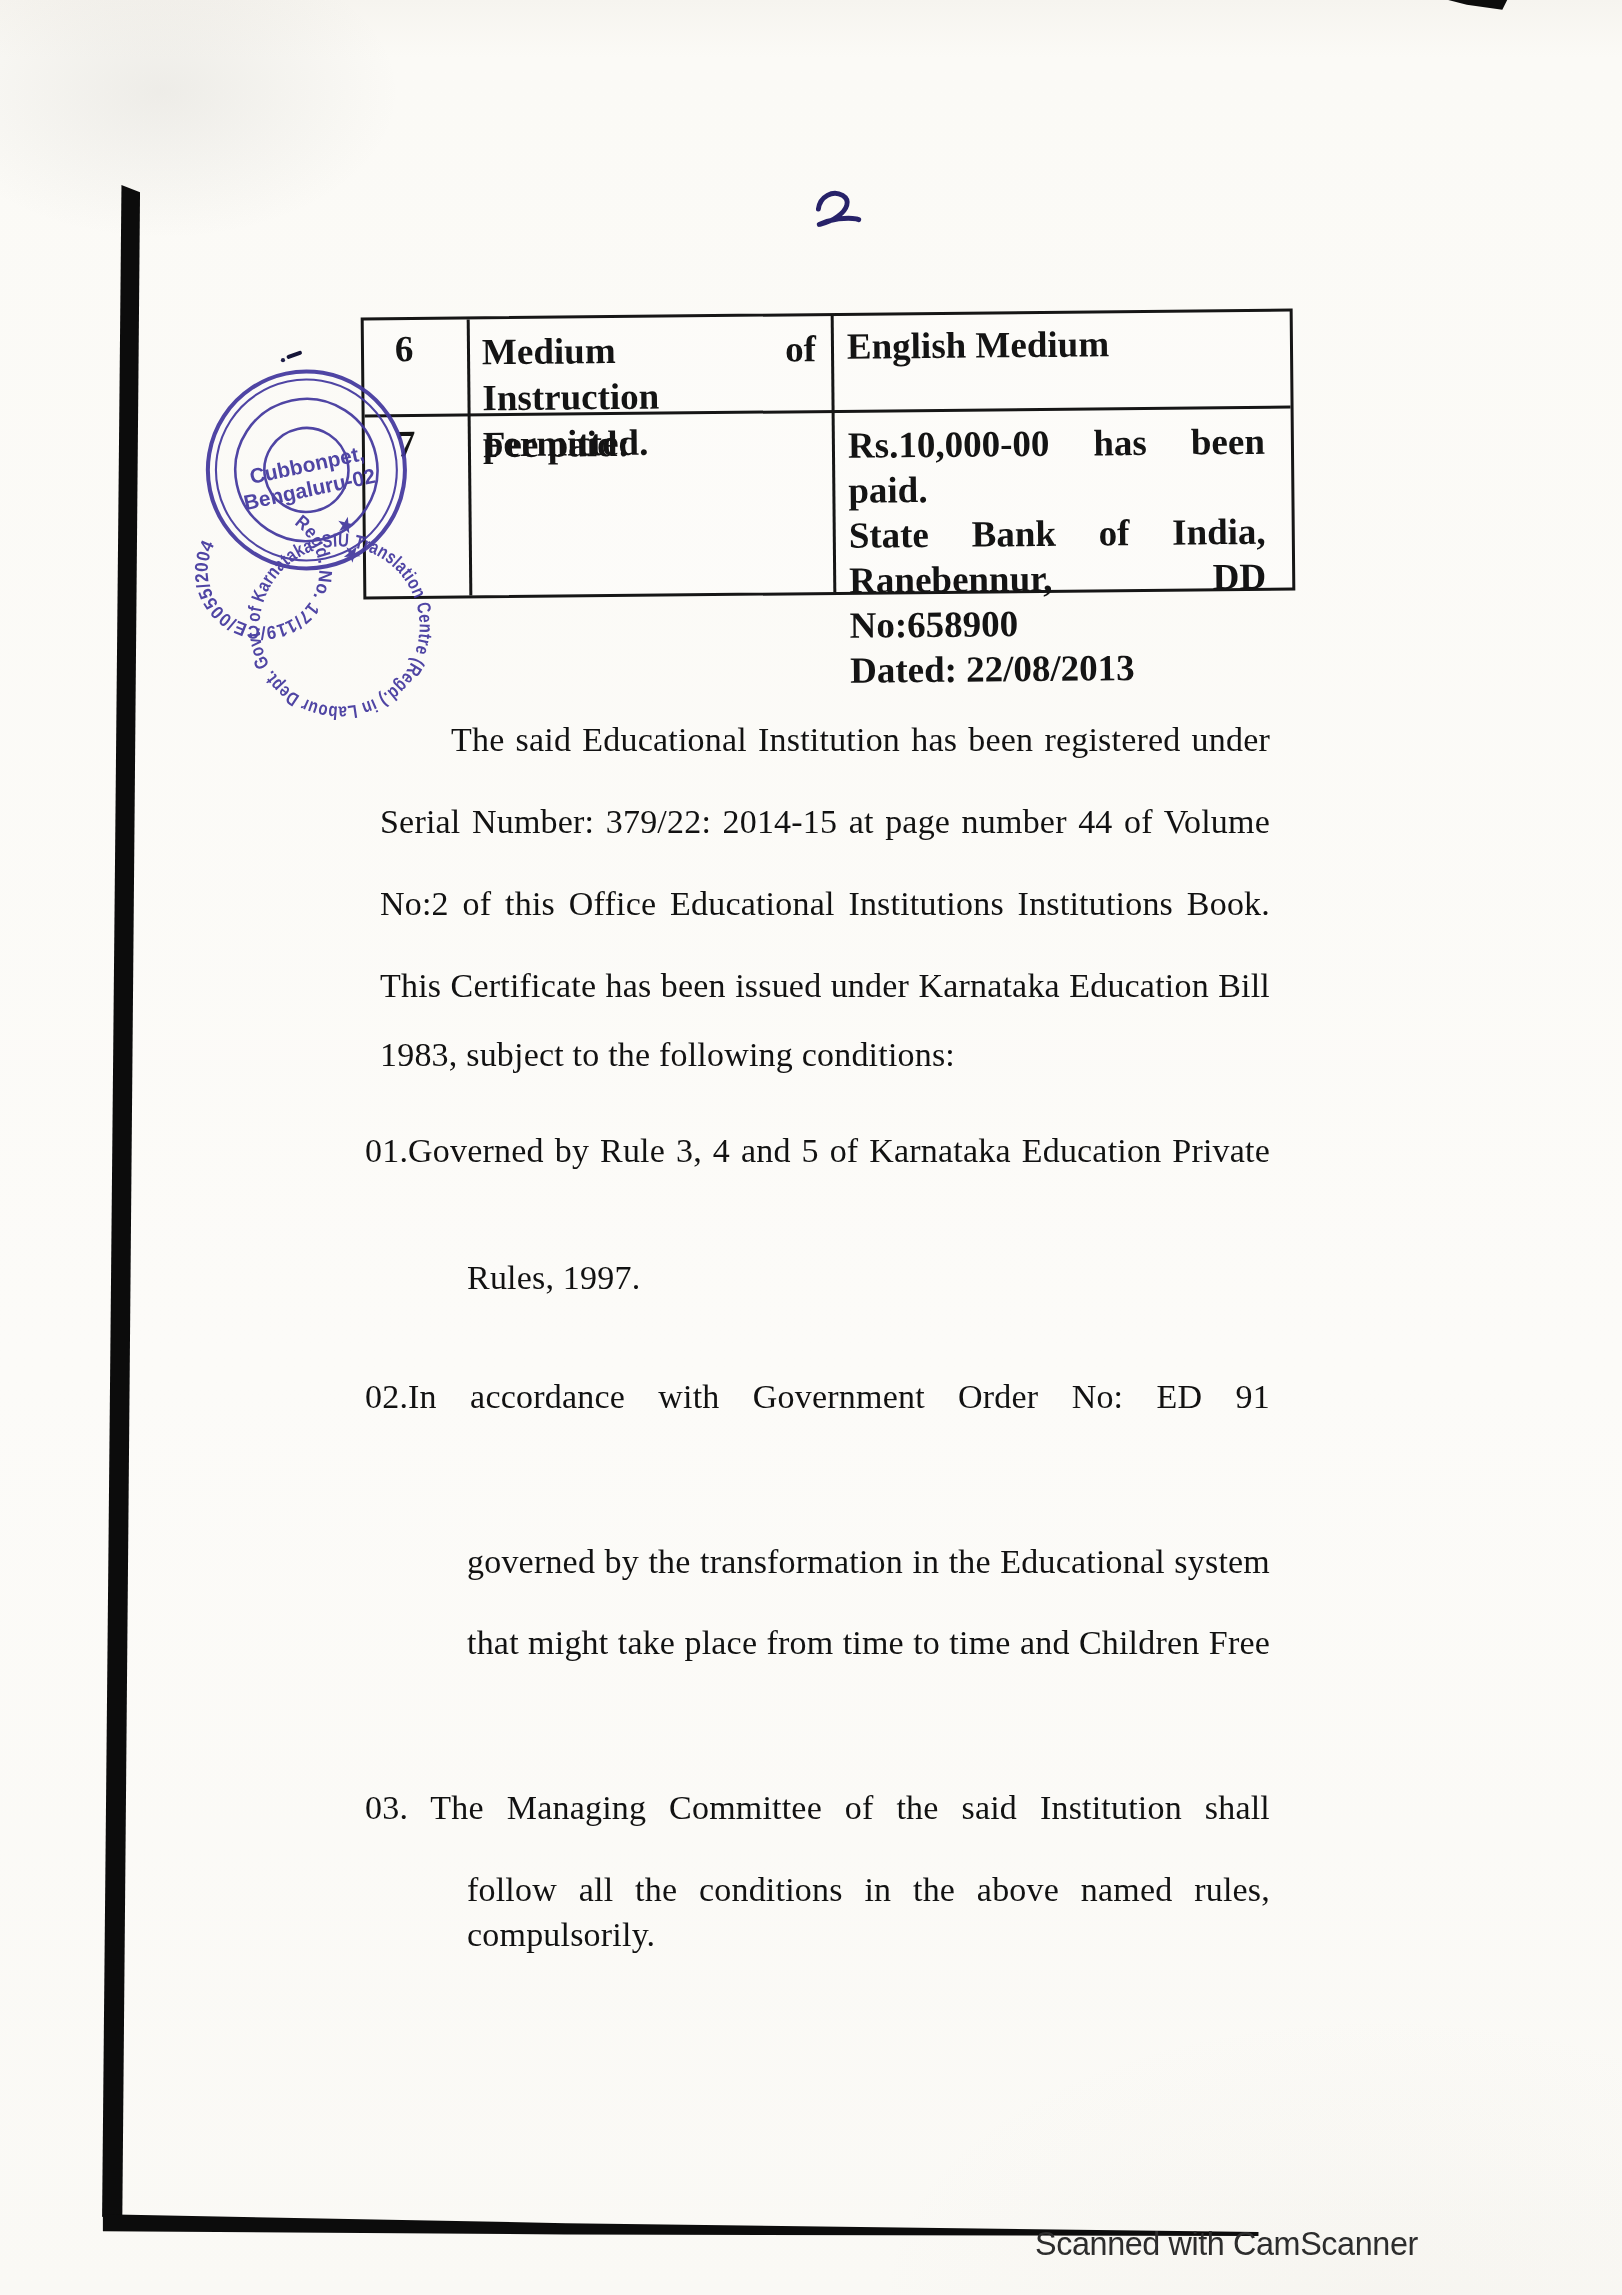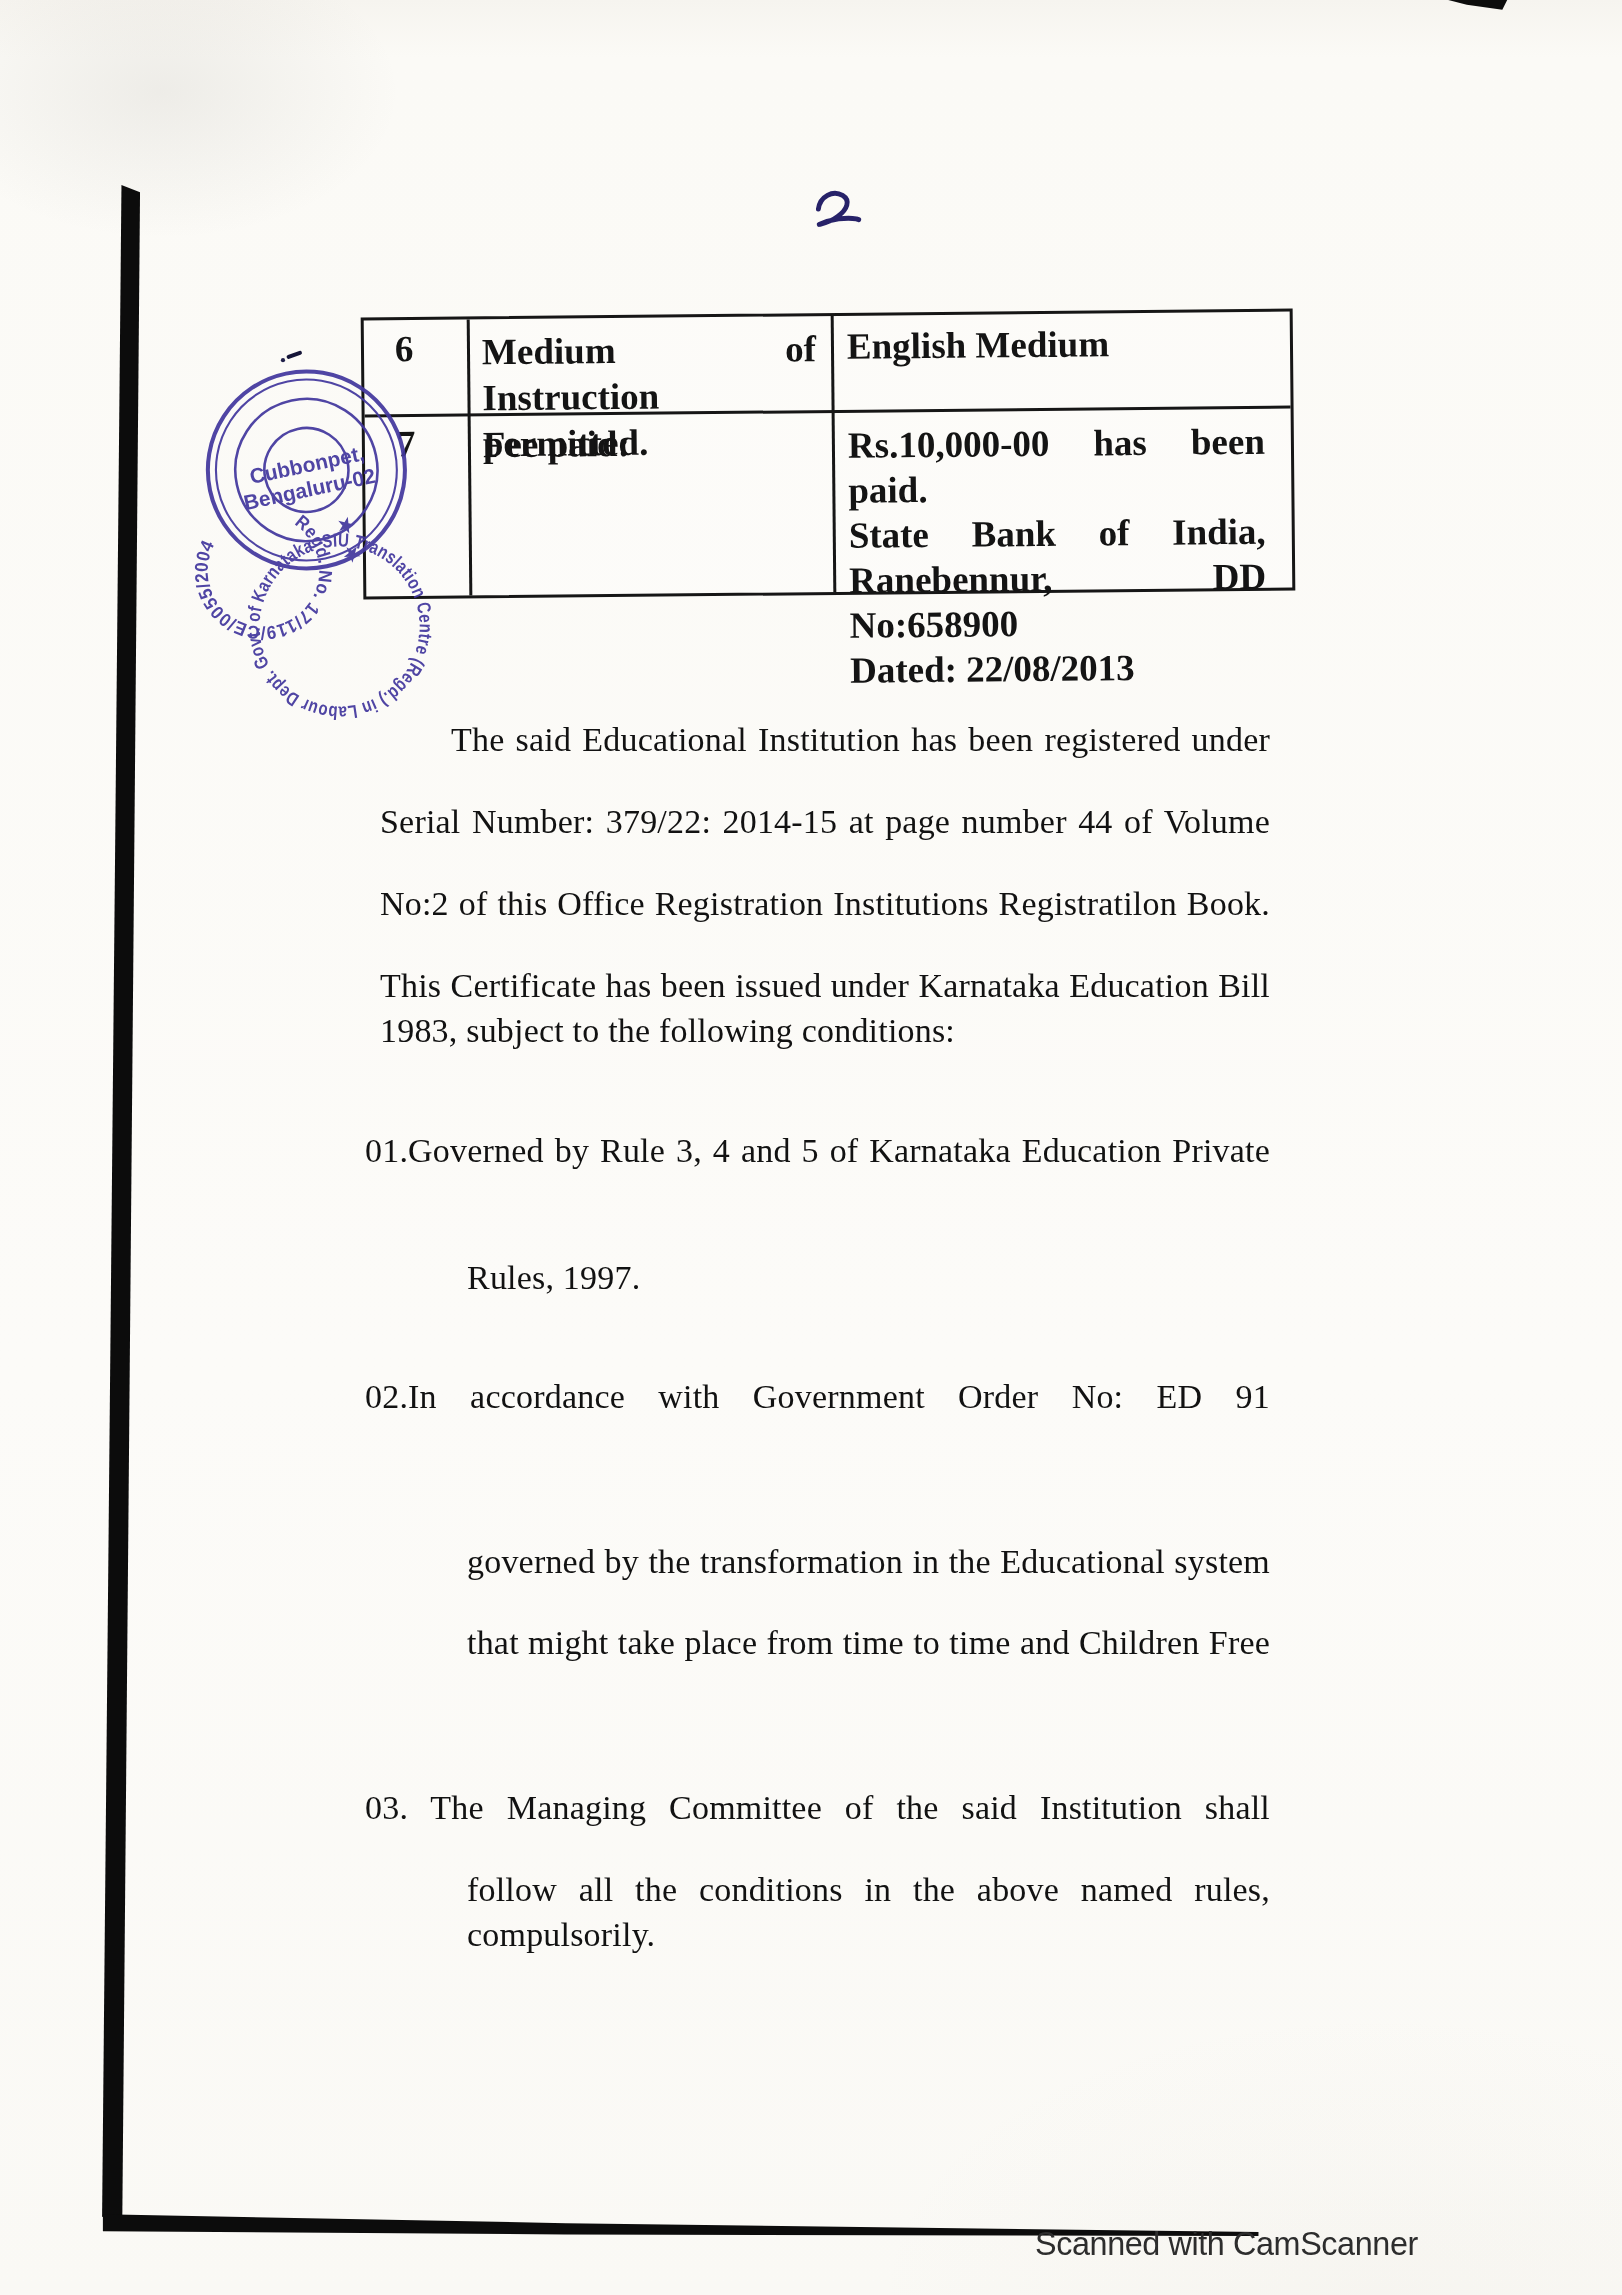--- a/index.html
+++ b/index.html
@@ -61,23 +61,23 @@
     <div class="cellblock" style="left:483px;top:107px;width:417px;line-height:45px">
       <div class="jl">Rs.10,000-00 has been paid.</div>
       <div class="jl">State Bank of India,</div>
       <div class="jl">Ranebennur, DD No:658900</div>
       <div>Dated: 22/08/2013</div>
     </div>
   </div>
 
   <div class="bline just" style="left:380px;top:683px;width:890px;text-indent:71px">The said Educational Institution  has been registered under</div>
   <div class="bline just" style="left:380px;top:765px;width:890px">Serial Number:  379/22: 2014-15 at page number  44 of Volume</div>
-  <div class="bline just" style="left:380px;top:847px;width:890px">No:2 of this  Office Registration Institutions Registratilon Book.</div>
+  <div class="bline just" style="left:380px;top:847px;width:890px">No:2 of this  Office Educational Institutions Institutions Book.</div>
   <div class="bline just" style="left:380px;top:929px;width:890px">This Certificate has been issued under Karnataka Education Bill</div>
-  <div class="bline" style="left:380px;top:1011px;width:890px">1983, subject to the following  conditions:</div>
+  <div class="bline" style="left:380px;top:1035px;width:890px">1983, subject to the following  conditions:</div>
   <div class="bline just" style="left:365px;top:1094px;width:905px">01.Governed by Rule 3, 4 and 5 of Karnataka Education Private</div>
   <div class="bline" style="left:467px;top:1258px;width:803px">Rules, 1997.</div>
   <div class="bline just" style="left:365px;top:1340px;width:905px">02.In accordance with Government Order No: ED 91</div>
   <div class="bline just" style="left:467px;top:1586px;width:803px">that might take place from time to time and Children Free</div>
   <div class="bline just" style="left:467px;top:1505px;width:803px">governed by the transformation in the Educational system</div>
   <div class="bline just" style="left:365px;top:1751px;width:905px">03. The Managing Committee  of the  said  Institution shall</div>
   <div class="bline just" style="left:467px;top:1833px;width:803px">follow all the conditions in  the above named rules,</div>
   <div class="bline" style="left:467px;top:1915px;width:803px">compulsorily.</div>
 
   <svg class="overlay" viewBox="0 0 2009 2842">

